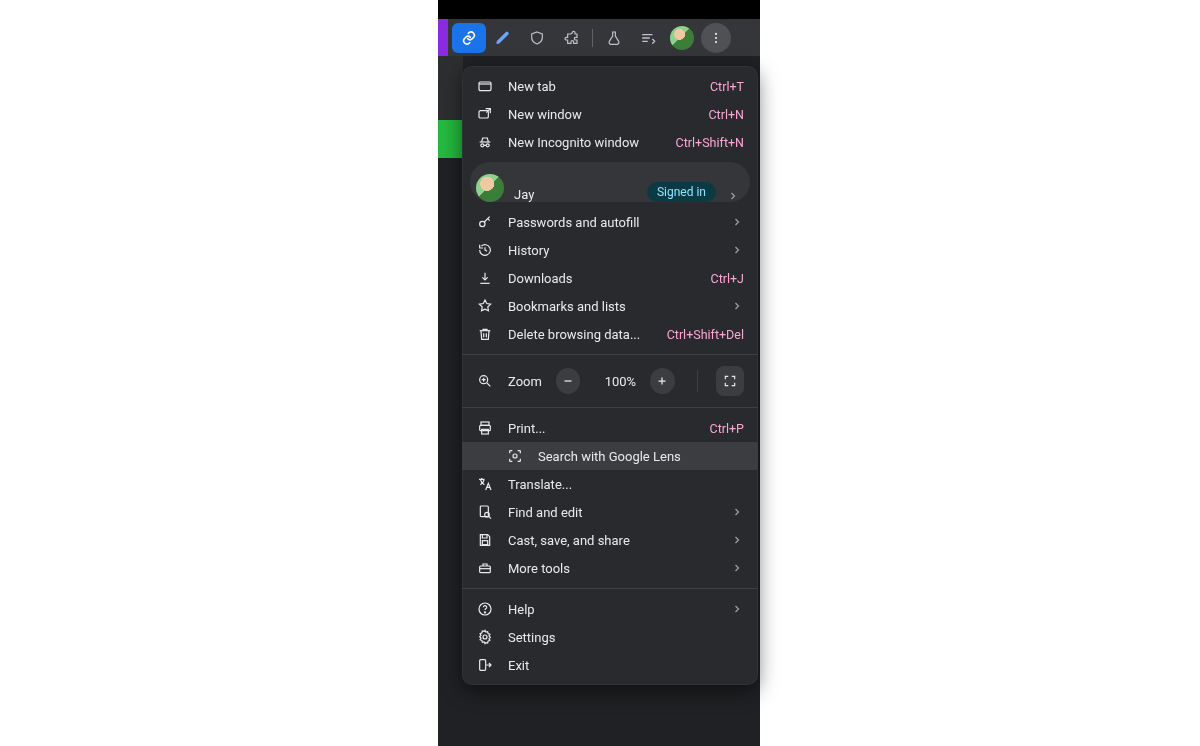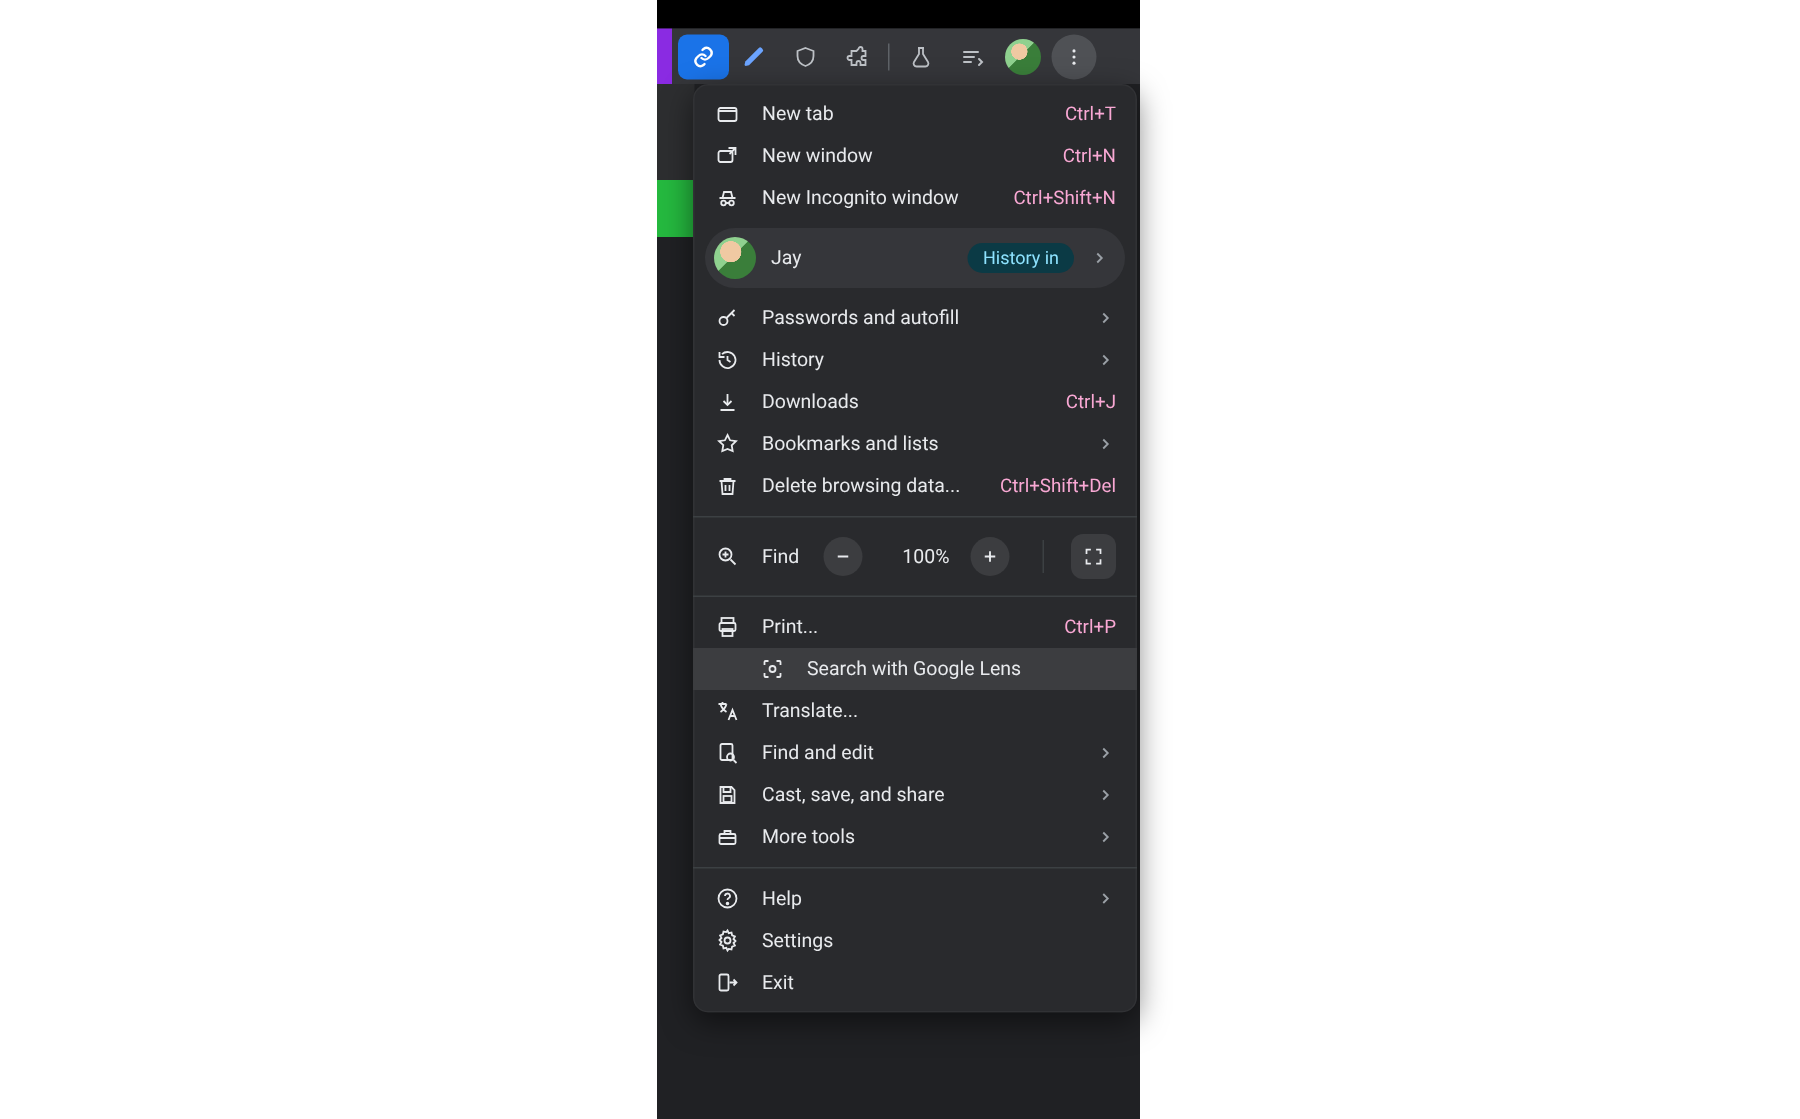--- a/index.html
+++ b/index.html
@@ -86,21 +86,21 @@
     display: flex; align-items: center; justify-content: center;
     background: #4f5155;
     color: #e8eaed;
     margin-left: 2px;
     margin-right: 6px;
   }
 
   
   .menu {
     position: absolute;
-    left: 462px; top: 56px;
+    left: 462px; top: 66px;
     width: 296px;
     background: #292a2d;
     border-radius: 10px;
     box-shadow: 0 6px 20px rgba(0,0,0,.5), 0 0 0 1px rgba(255,255,255,.04) inset;
     color: #e8eaed;
     padding: 6px 0;
   }
   .menu-row {
     display: flex;
     align-items: center;
@@ -135,21 +135,21 @@
     height: 1px; margin: 6px 0;
     background: #3c4043;
   }
 
   
   .profile-row {
     margin: 6px 8px;
     height: 40px;
     border-radius: 20px;
     background: #35363a;
-    display: flex; align-items: center;
+    display: flex; align-items: flex-end;
     padding: 0 10px 0 6px;
     gap: 10px;
   }
   .profile-row .p-avatar {
     width: 28px; height: 28px; border-radius: 50%;
     background:
       radial-gradient(circle at 40% 35%, #f0c9a2 0 28%, transparent 29%),
       linear-gradient(135deg, #8fd18f 0 45%, #3a7e3a 46% 100%);
     background-color: #6aa85e;
   }
@@ -305,21 +305,21 @@
             <path d="M10.3 17h3.4"></path>
           </svg>
       </span>
       <span class="label">New Incognito window</span>
       <span class="shortcut">Ctrl+Shift+N</span>
     </div>
 
     <div class="profile-row">
       <div class="p-avatar"></div>
       <div class="p-name">Jay</div>
-      <div class="badge">History in</div>
+      <div class="badge">Signed in</div>
       <span class="chev">
         <svg width="12" height="12" viewBox="0 0 24 24" fill="none" stroke="currentColor" stroke-width="2.5">
             <path d="M9 6l6 6-6 6"></path>
           </svg>
       </span>
     </div>
 
     <div class="menu-row">
       <span class="icon">
         <svg width="16" height="16" viewBox="0 0 24 24" fill="none" stroke="currentColor" stroke-width="1.8">
@@ -395,21 +395,21 @@
     <div class="menu-sep"></div>
 
     <div class="zoom-row">
       <span class="icon">
         <svg width="16" height="16" viewBox="0 0 24 24" fill="none" stroke="currentColor" stroke-width="1.8">
             <circle cx="10" cy="10" r="6"></circle>
             <path d="M20 20l-5-5"></path>
             <path d="M7 10h6M10 7v6"></path>
           </svg>
       </span>
-      <span class="label">Find</span>
+      <span class="label">Zoom</span>
       <div class="zbtn">
         <span>
             <svg width="12" height="12" viewBox="0 0 24 24" stroke="currentColor" stroke-width="2.5">
               <path d="M5 12h14"></path>
             </svg>
           </span>
       </div>
       <div class="zoom-val">100%</div>
       <div class="zbtn">
         <span>

